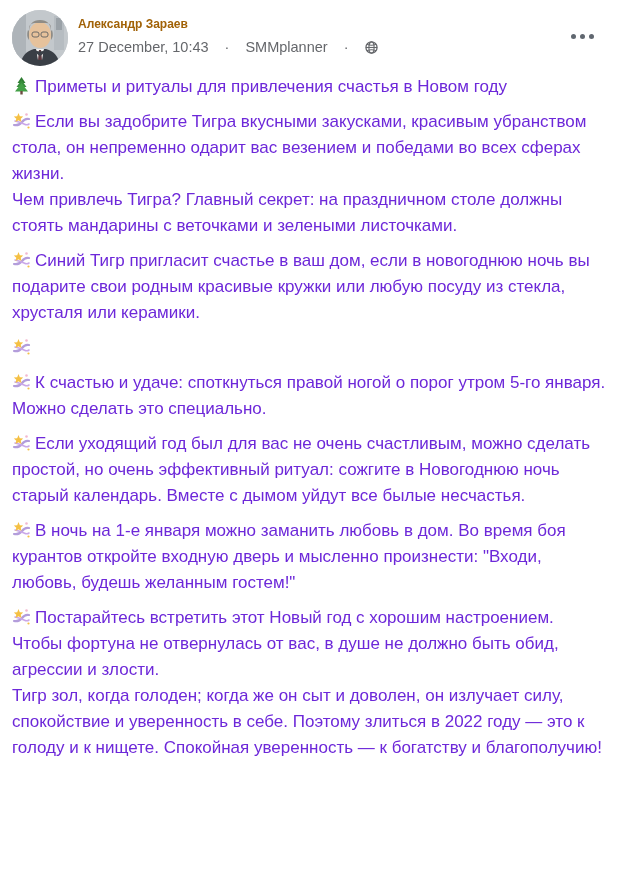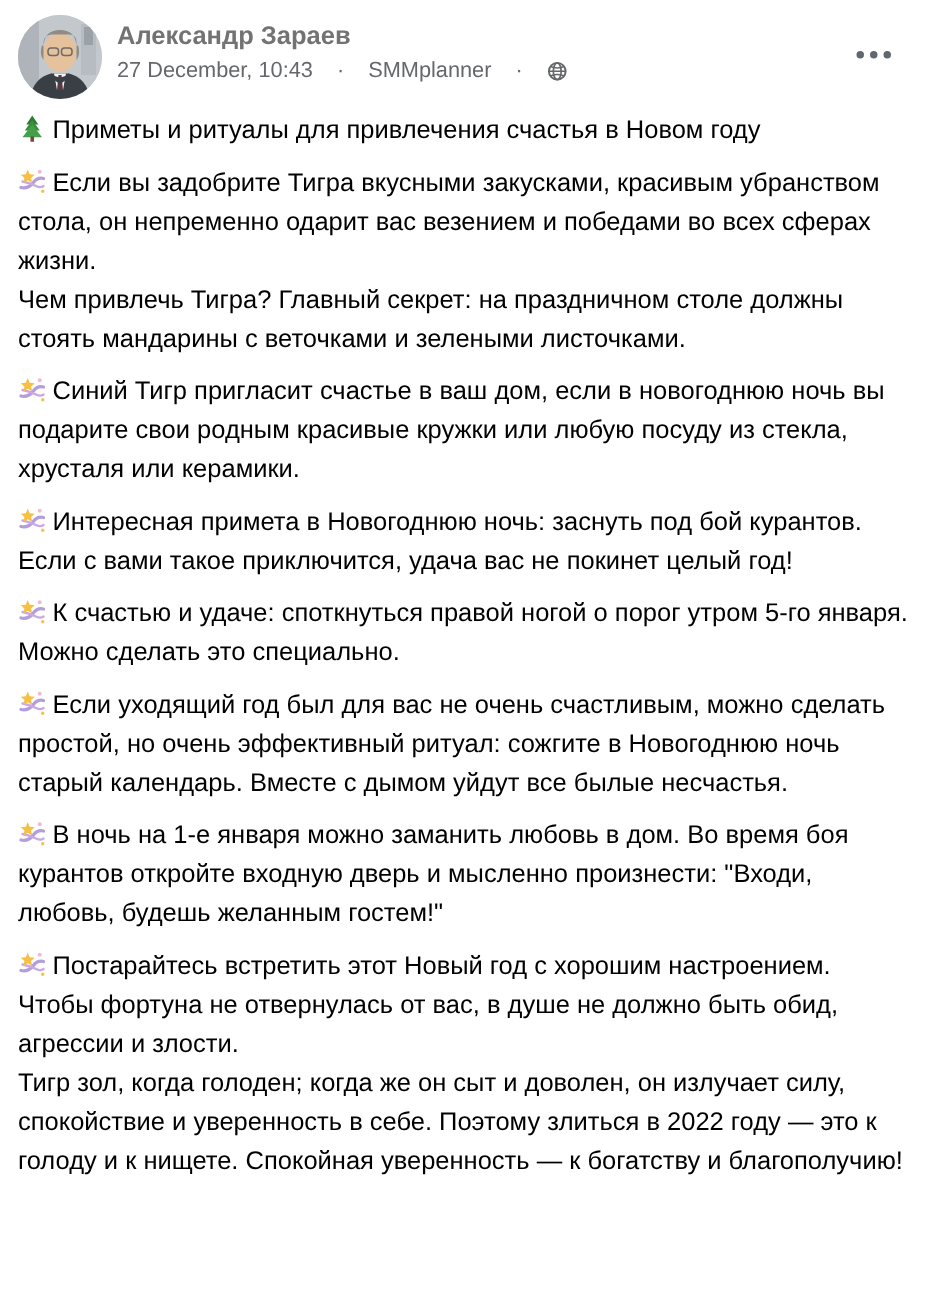--- a/index.html
+++ b/index.html
@@ -14,39 +14,39 @@
 
   
   .header { display:flex; align-items:flex-start; position:relative; padding-top:2px; }
   .avatar {
     width:56px; height:56px; border-radius:50%; overflow:hidden;
     flex:0 0 56px; cursor:pointer; background:#c7cbcf;
   }
   .avatar svg { display:block; width:56px; height:56px; }
   .header-text { margin-left:10px; padding-top:3px; }
   .author-name {
-    font-size:17px; font-weight:700; color:#737373; line-height:22px; cursor:pointer;
+    font-size:12px; font-weight:700; color:#a16207; line-height:22px; cursor:pointer;
   }
   .meta-row {
     display:flex; align-items:center; gap:16px;
     font-size:14.5px; color:#65676B; line-height:20px; margin-top:2px;
   }
   .meta-sep { color:#65676B; }
   .globe { display:inline-flex; margin-left:1px; }
   .menu-btn {
     position:absolute; right:8px; top:14px;
     width:36px; height:28px; display:flex; align-items:center; justify-content:center;
     gap:4px; cursor:pointer; border:none; background:transparent; border-radius:6px;
   }
   .menu-btn i { width:5px; height:5px; border-radius:50%; background:#606770; display:block; }
 
   
   .body-text { margin-top:6px; }
   .block {
-    font-size:17px; line-height:26px; color:#000000;
+    font-size:17px; line-height:26px; color:#6d28d9;
     margin-top:9px; white-space:pre-line;
   }
   .block:first-child { margin-top:8px; }
   .emoji { display:inline-block; width:19px; height:19px; vertical-align:-3px; margin-right:4px; }
   .emoji svg { display:block; width:19px; height:19px; }
 </style>
 </head>
 <body>
 
 <div class="post">
@@ -121,21 +121,21 @@
       <circle cx="14.5" cy="3.5" r="1.3" fill="#f2b8d0"></circle>
       <circle cx="16.5" cy="16.5" r="1.1" fill="#f5c044"></circle>
     </svg></span><span class="block-text">Синий Тигр пригласит счастье в ваш дом, если в новогоднюю ночь вы подарите свои родным красивые кружки или любую посуду из стекла, хрусталя или керамики.</span></div>
 
   <div class="block"><span class="emoji icon-confetti" style="display: inline-block;"><svg viewBox="0 0 19 19">
       <path d="M2 14 Q7 15 10 11 Q13 7 17 8" fill="none" stroke="#b39ddb" stroke-width="2.2" stroke-linecap="round"></path>
       <path d="M3 10 Q8 11 12 13 Q15 14.5 17 13" fill="none" stroke="#caa8e8" stroke-width="1.6" stroke-linecap="round"></path>
       <polygon points="6.5,2 7.8,5.2 11.2,5.5 8.7,7.7 9.5,11 6.5,9.2 3.5,11 4.3,7.7 1.8,5.5 5.2,5.2" fill="#f5c044"></polygon>
       <circle cx="14.5" cy="3.5" r="1.3" fill="#f2b8d0"></circle>
       <circle cx="16.5" cy="16.5" r="1.1" fill="#f5c044"></circle>
-    </svg></span><span class="block-text">Интересная примета в Новогоднюю ночь: заснуть под бой курантов. Если с вами такое приключится, удача вас не покинет целый год!</span></div>
+    </svg></span></div>
 
   <div class="block"><span class="emoji icon-confetti" style="display: inline-block;"><svg viewBox="0 0 19 19">
       <path d="M2 14 Q7 15 10 11 Q13 7 17 8" fill="none" stroke="#b39ddb" stroke-width="2.2" stroke-linecap="round"></path>
       <path d="M3 10 Q8 11 12 13 Q15 14.5 17 13" fill="none" stroke="#caa8e8" stroke-width="1.6" stroke-linecap="round"></path>
       <polygon points="6.5,2 7.8,5.2 11.2,5.5 8.7,7.7 9.5,11 6.5,9.2 3.5,11 4.3,7.7 1.8,5.5 5.2,5.2" fill="#f5c044"></polygon>
       <circle cx="14.5" cy="3.5" r="1.3" fill="#f2b8d0"></circle>
       <circle cx="16.5" cy="16.5" r="1.1" fill="#f5c044"></circle>
     </svg></span><span class="block-text">К счастью и удаче: споткнуться правой ногой о порог утром 5-го января. Можно сделать это специально.</span></div>
 
   <div class="block"><span class="emoji icon-confetti" style="display: inline-block;"><svg viewBox="0 0 19 19">

